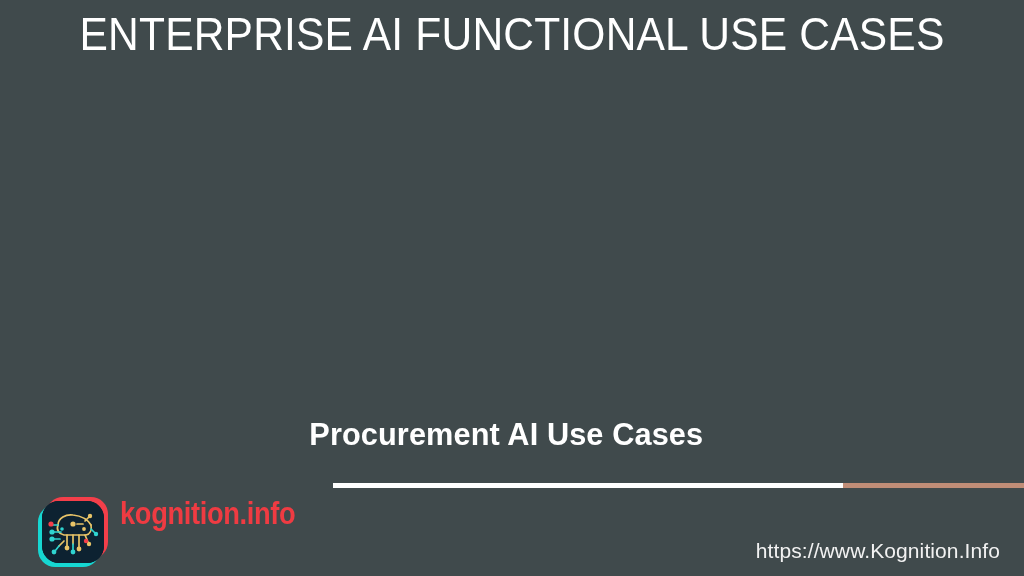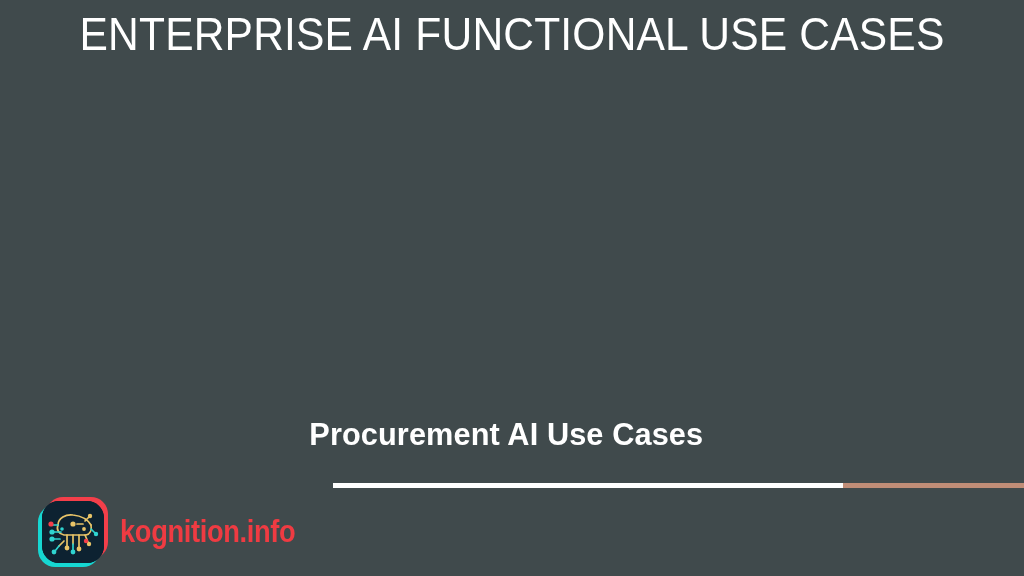--- a/index.html
+++ b/index.html
@@ -95,21 +95,21 @@
     height: 100%;
     background: #c08d77;
   }
 
   
   .brand {
     position: absolute;
     left: 10px;
     top: 497px;
     display: flex;
-    align-items: center;
+    align-items: flex-start;
     gap: 12px;
     padding-left: 28px;
   }
   .brand-mark {
     position: relative;
     width: 70px;
     height: 70px;
   }
   .brand-mark .blob-red,
   .brand-mark .blob-cyan {
@@ -223,14 +223,15 @@
             <circle cx="20" cy="28" r="1.8"></circle>
           </g>
           <circle cx="9" cy="23" r="2.6" fill="#f43f4a"></circle>
           <circle cx="44" cy="40" r="2.2" fill="#f43f4a"></circle>
         </svg>
       </div>
     </div>
     <div class="brand-word">kognition.info</div>
   </div>
 
+  <div class="footer-url">https://www.Kognition.Info</div>
 
 </div>
 
 </body></html>

